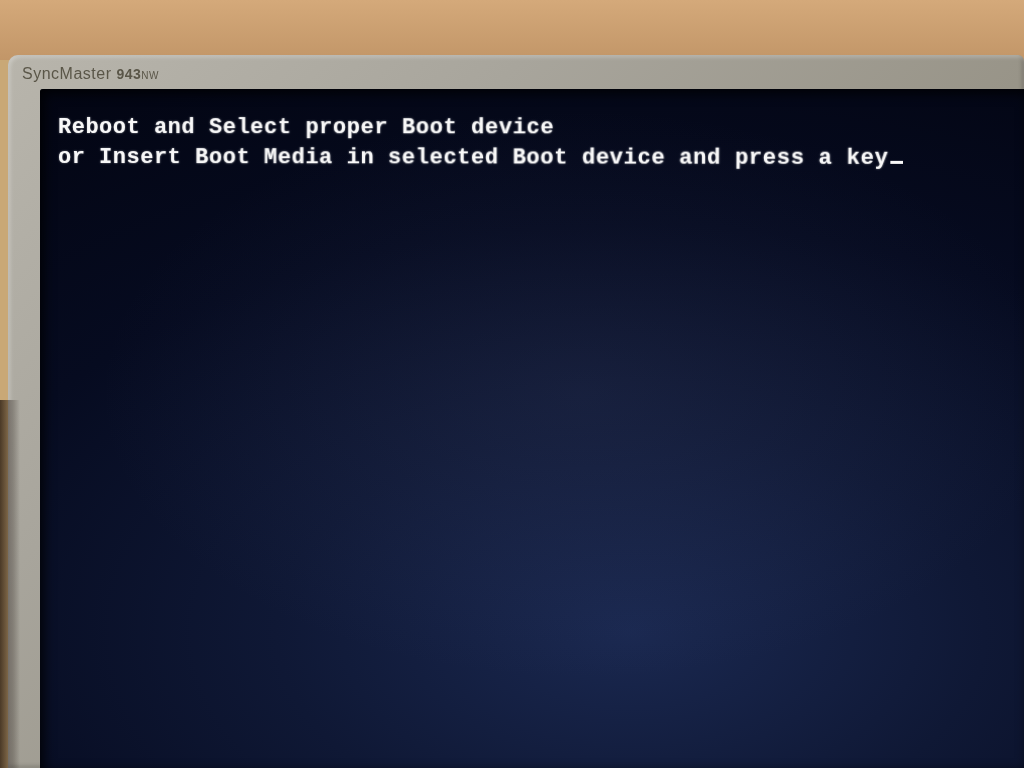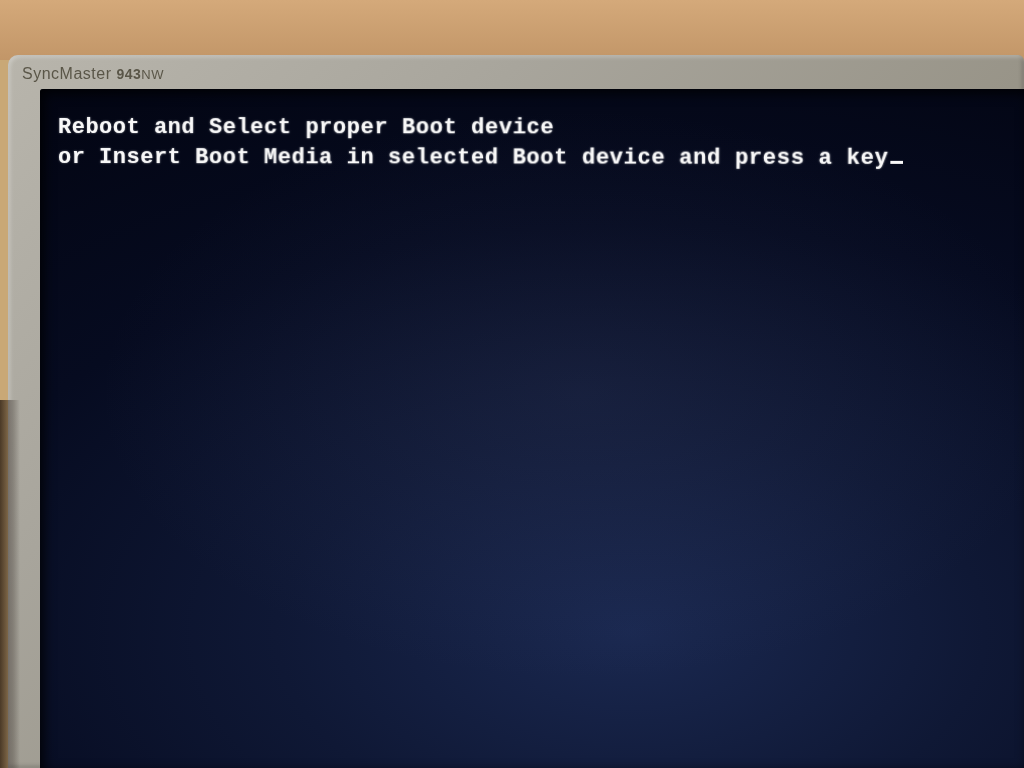--- a/index.html
+++ b/index.html
@@ -43,21 +43,21 @@
       color: #5a5648;
       font-weight: 500;
       letter-spacing: 0.5px;
     }
     .monitor-brand .model {
       font-size: 14px;
       font-weight: 700;
       margin-top: 24px;
     }
     .monitor-brand .suffix {
-      font-size: 13px;
+      font-size: 10px;
     }
     .screen {
       position: absolute;
       top: 34px;
       left: 32px;
       right: 0;
       bottom: 0;
       background: #000000;
       background: radial-gradient(ellipse 120% 100% at 60% 80%, #1a2850 0%, #0f1835 30%, #060b20 60%, #020410 100%);
       border-radius: 3px 0 0 0;

